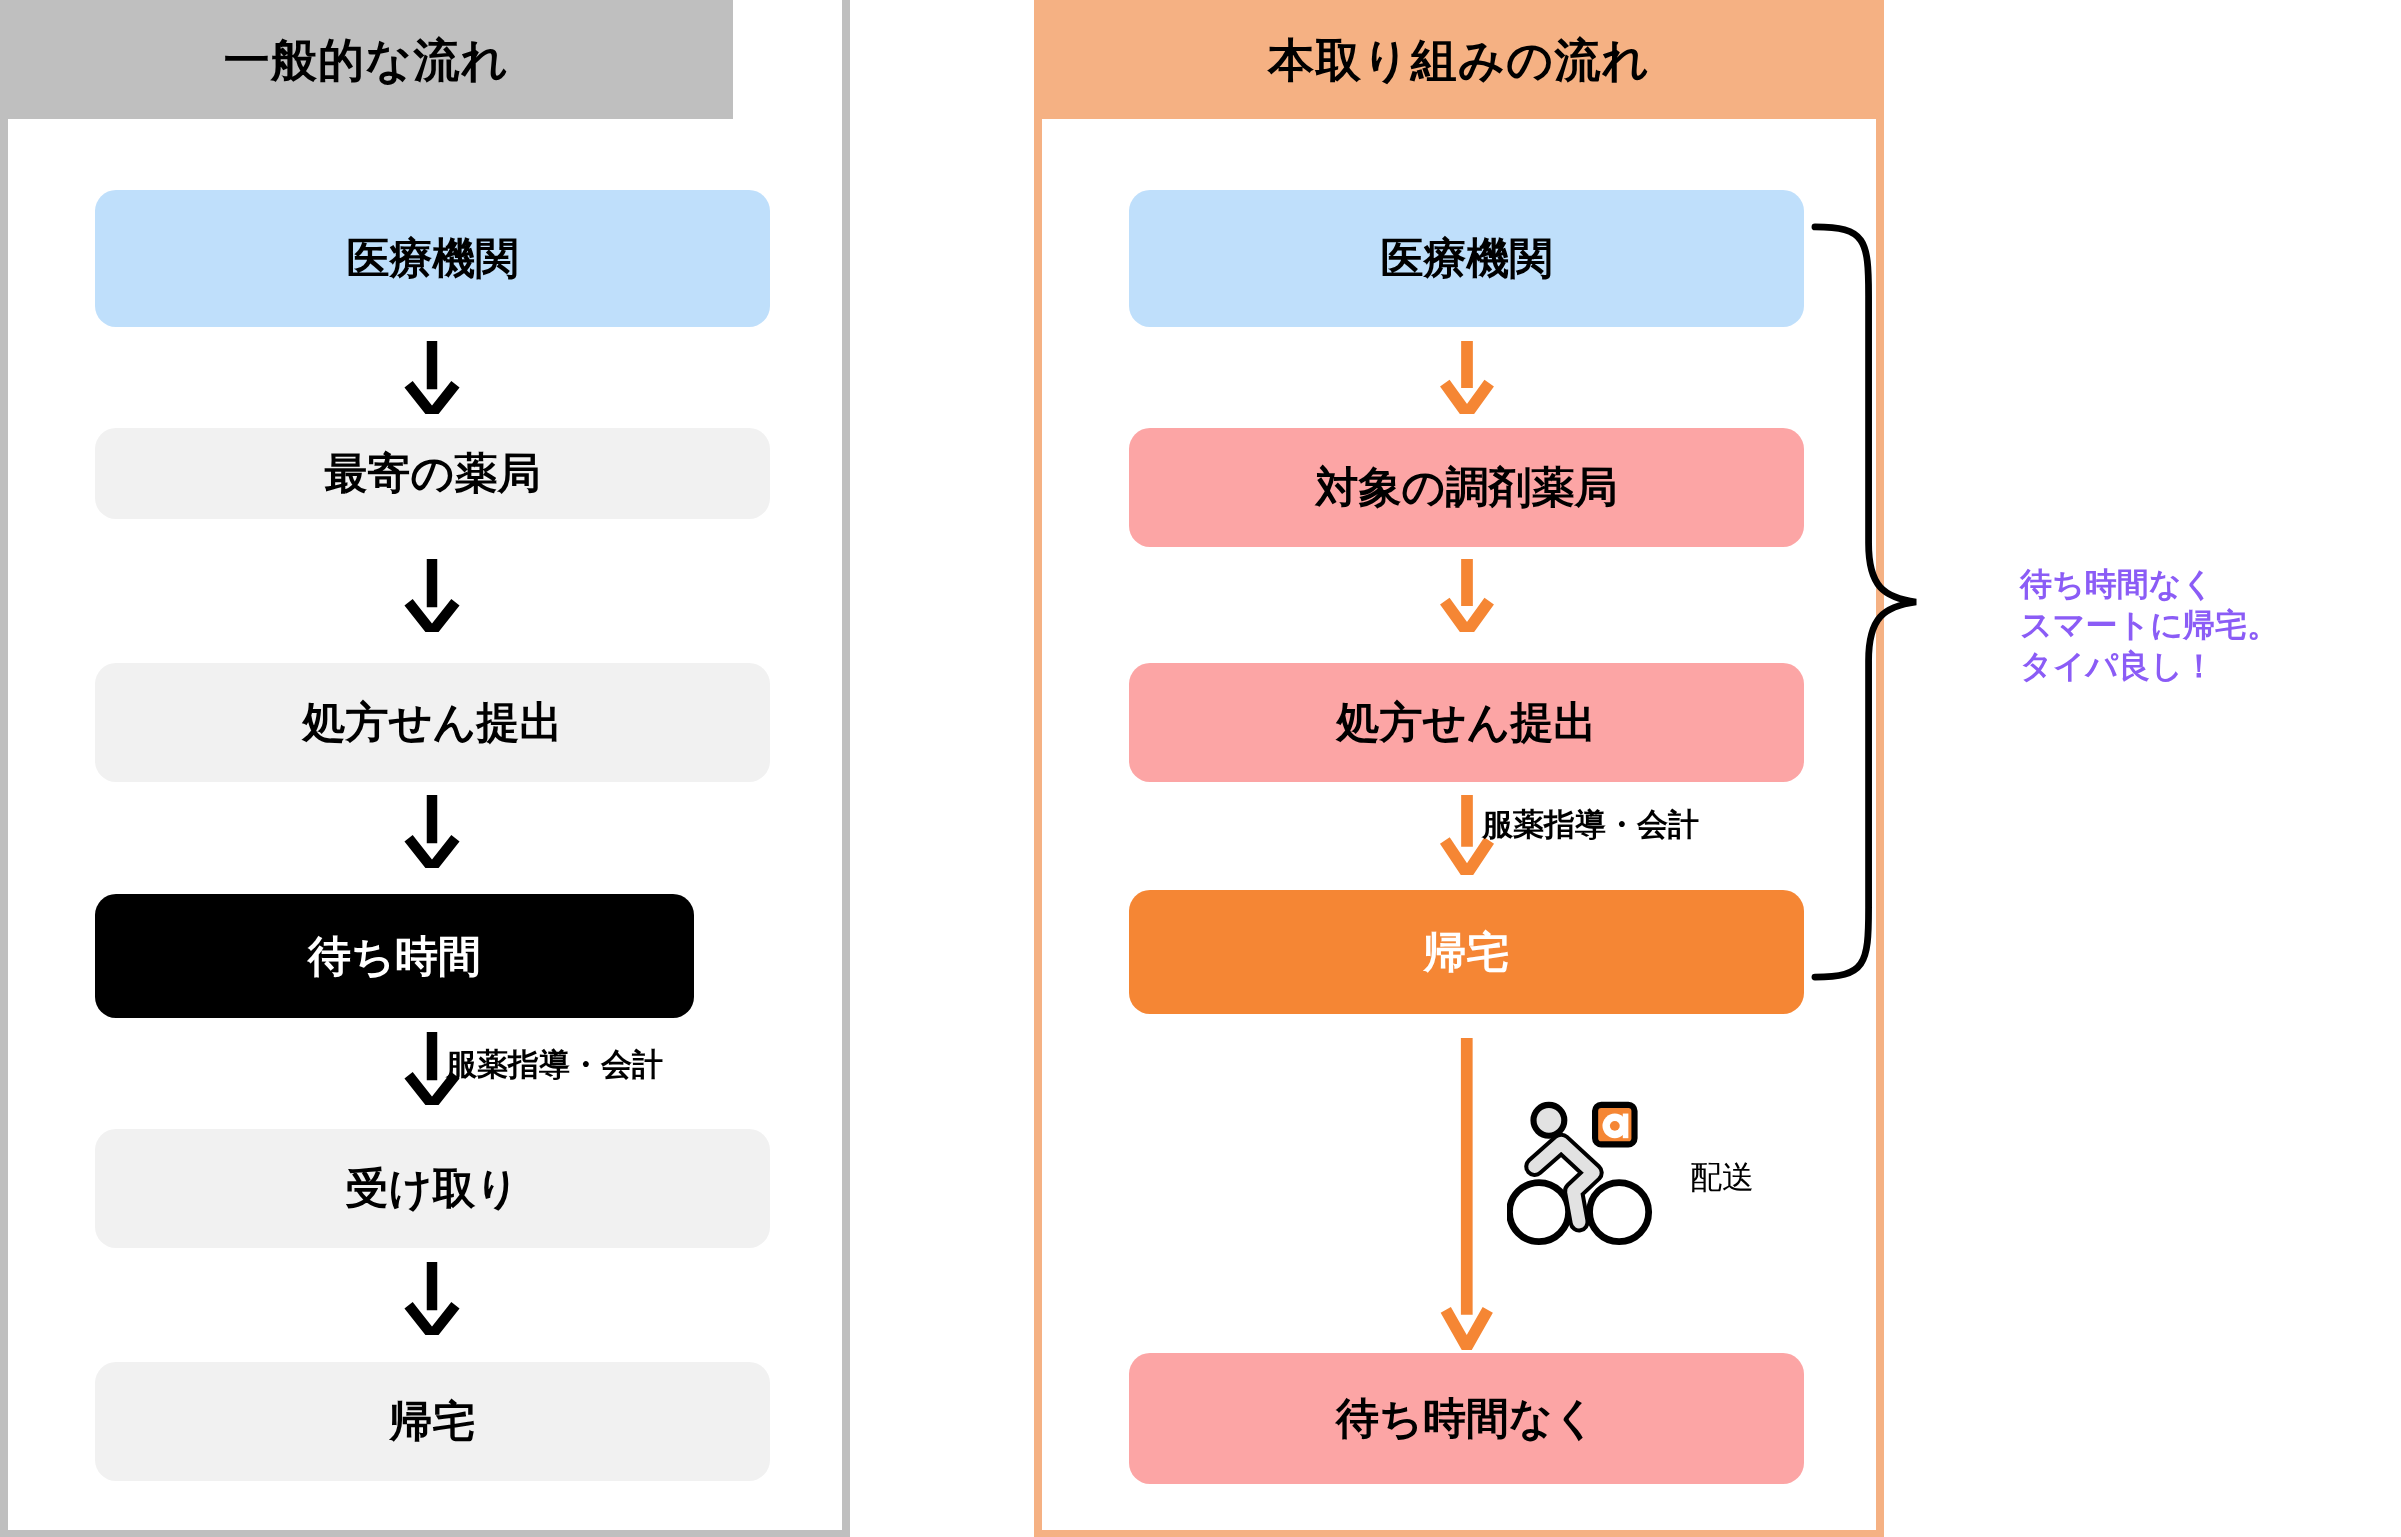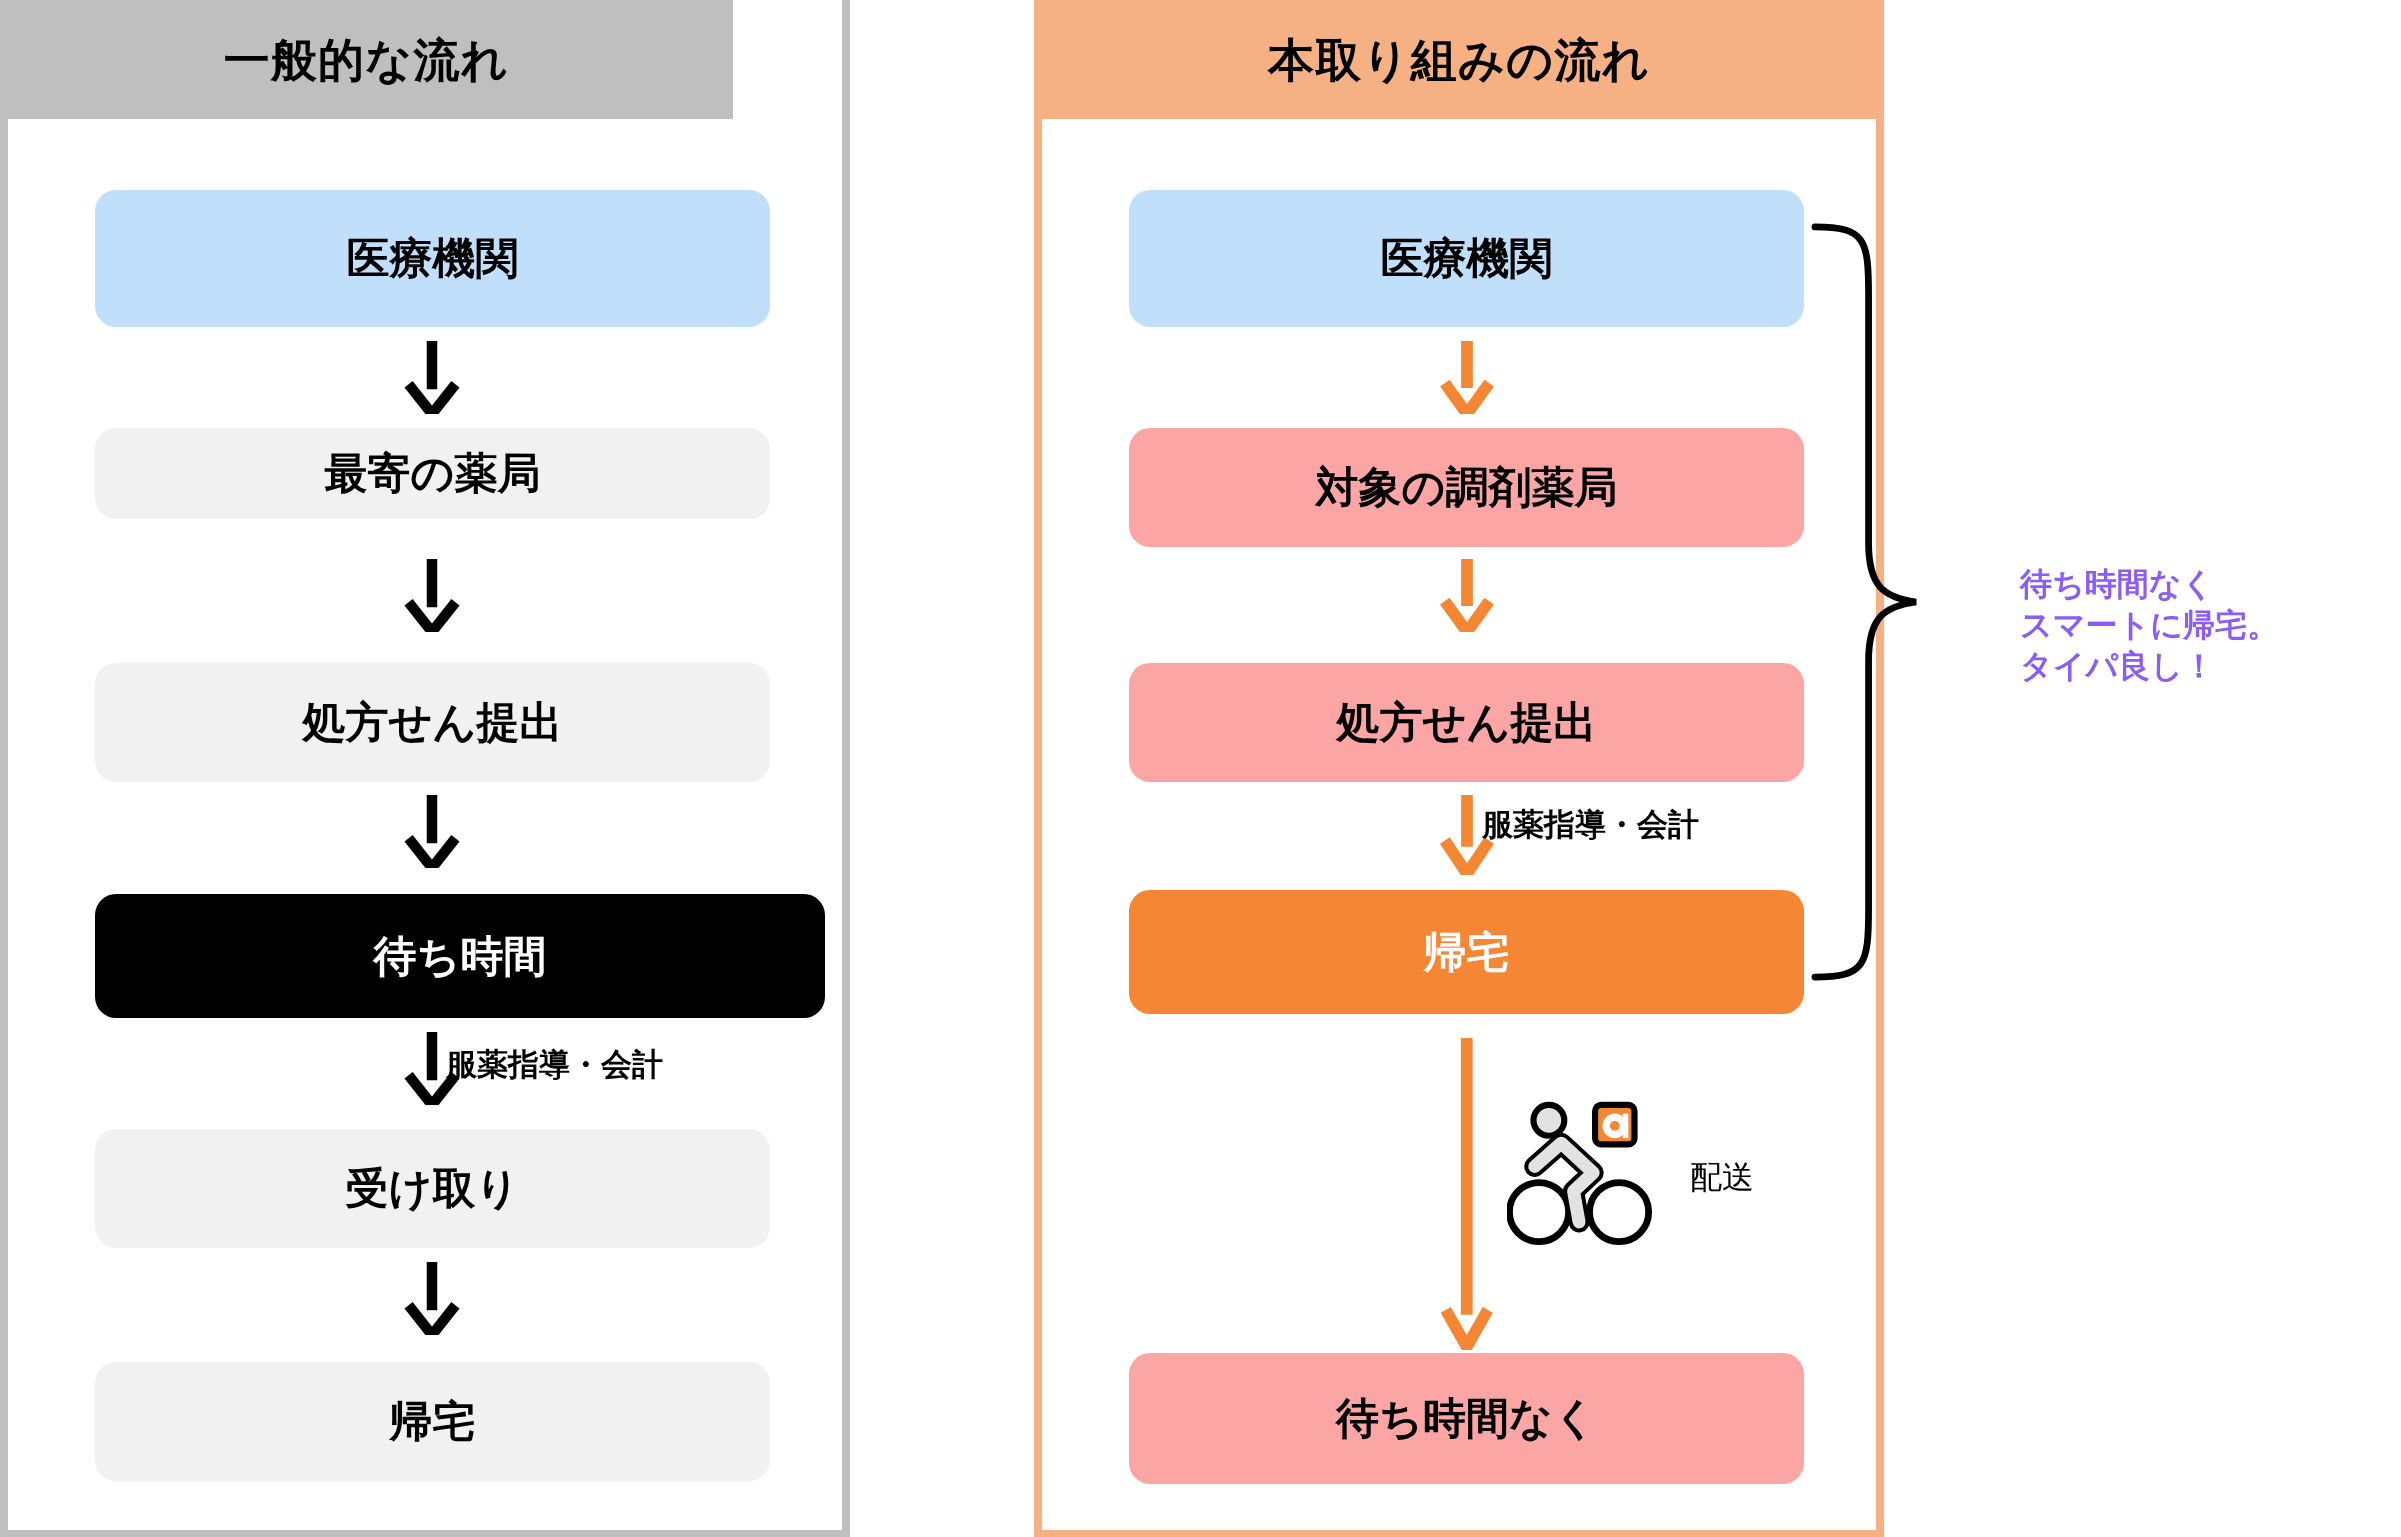--- a/index.html
+++ b/index.html
@@ -169,21 +169,21 @@
   </div>
 
   <div class="box box-gray" style="left:95px; top:663px; width:675px; height:119px;">処方せん提出</div>
 
   <div class="arrow" style="left:395px; top:795px;">
     <svg width="74" height="73" viewBox="0 0 120 118">
       <path d="M60 0 L60 78 M22 70 L60 118 L98 70" stroke="#000000" stroke-width="17" fill="none"></path>
     </svg>
   </div>
 
-  <div class="box box-black" style="left:95px; top:894px; width:730px; height:124px;">待ち時間</div>
+  <div class="box box-black" style="left:95px; top:894px; width:599px; height:124px;">待ち時間</div>
 
   <div class="arrow" style="left:395px; top:1032px;">
     <svg width="74" height="73" viewBox="0 0 120 118">
       <path d="M60 0 L60 78 M22 70 L60 118 L98 70" stroke="#000000" stroke-width="17" fill="none"></path>
     </svg>
   </div>
   <span class="arrow-label" style="left:446px; top:1049px;">服薬指導・会計</span>
 
   <div class="box box-gray" style="left:95px; top:1129px; width:675px; height:119px;">受け取り</div>
 

